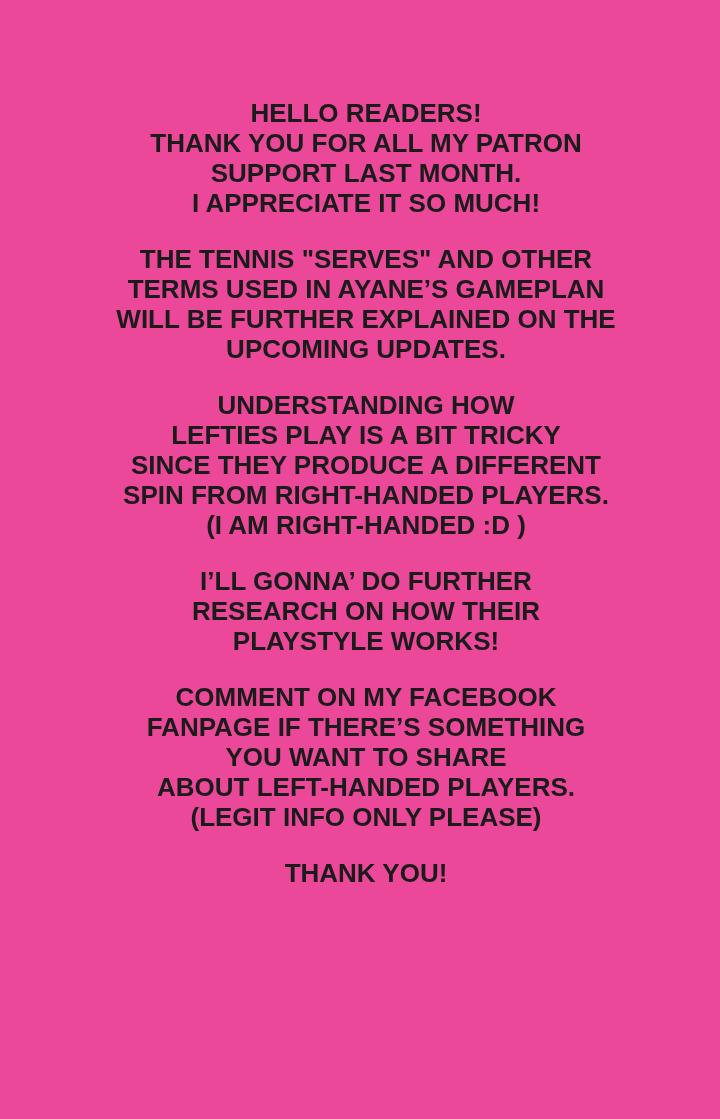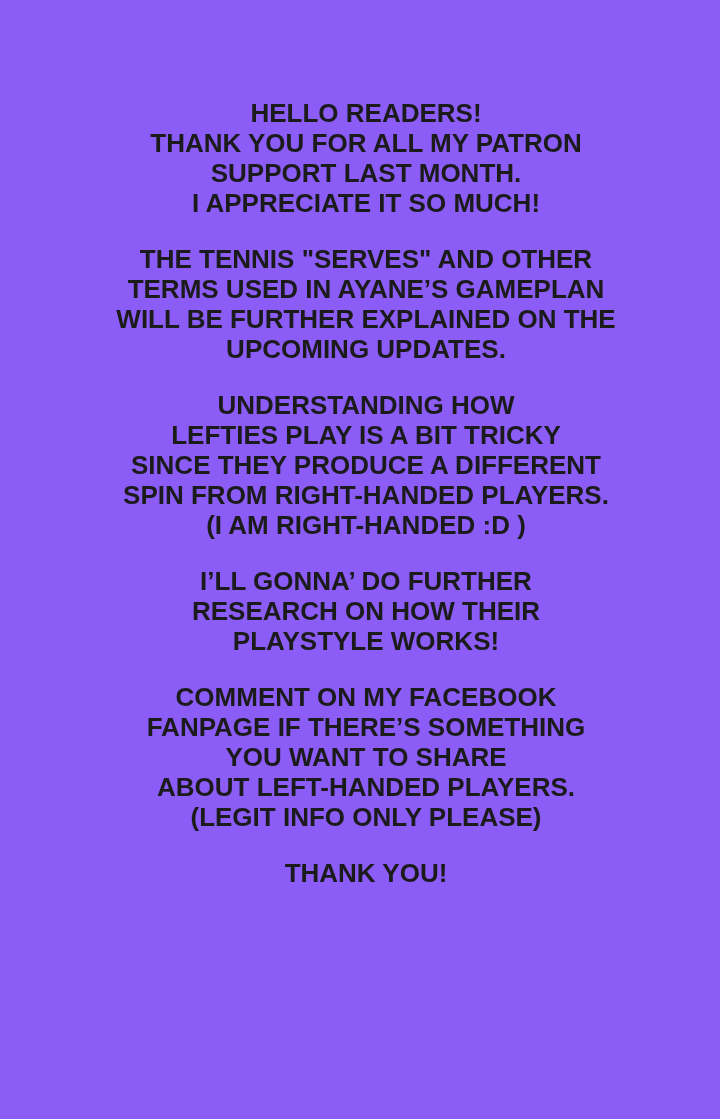--- a/index.html
+++ b/index.html
@@ -9,21 +9,21 @@
   body {
     width: 720px;
     height: 1119px;
     background: #ffffff;
     overflow: hidden;
   }
   .page {
     position: relative;
     width: 720px;
     height: 1119px;
-    background: #8b5cf6;
+    background: #ec4899;
     font-family: "Liberation Sans", "DejaVu Sans", sans-serif;
   }
   .note {
     position: absolute;
     top: 98px;
     left: 6px;
     width: 720px;
     text-align: center;
     color: #1b1b1b;
     font-size: 26px;

